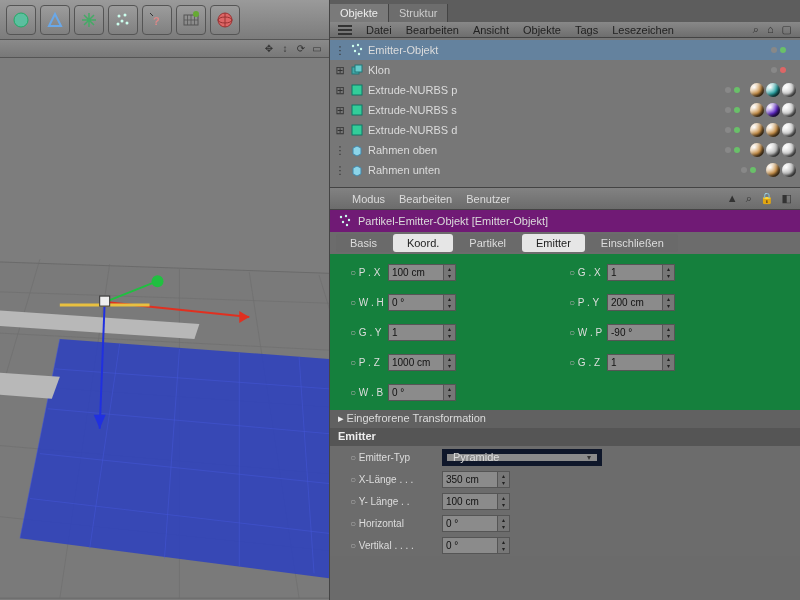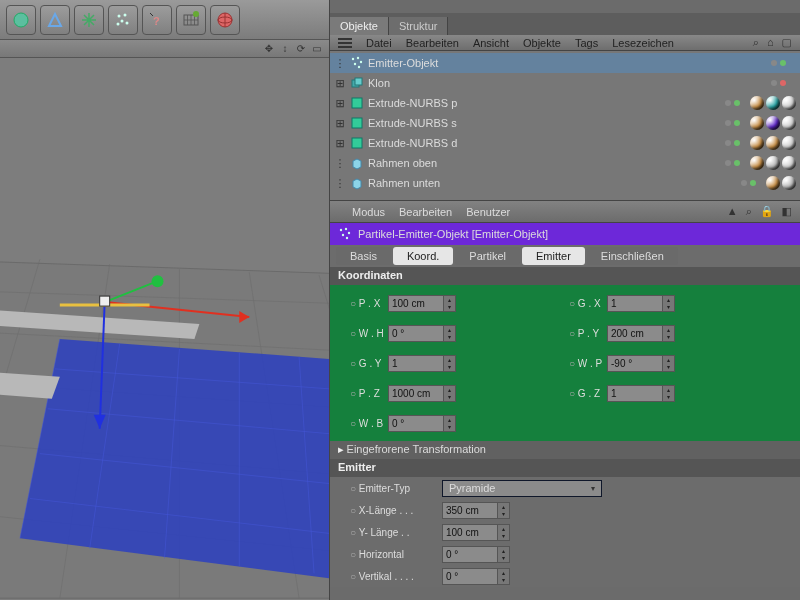--- a/index.html
+++ b/index.html
@@ -22,21 +22,21 @@
   .toolbar{height:40px;display:flex;align-items:center;gap:4px;padding:4px 6px;background:linear-gradient(#9a9a9a,#7c7c7c);border-bottom:1px solid #555;}
   .tbtn{width:30px;height:30px;border:1px solid #555;border-radius:4px;background:linear-gradient(#9c9c9c,#808080);display:flex;align-items:center;justify-content:center;}
   .tbtn svg{width:20px;height:20px;}
   .vp-head{height:18px;display:flex;justify-content:flex-end;align-items:center;gap:4px;padding:0 6px;background:linear-gradient(#8a8a8a,#787878);border-bottom:1px solid #555;}
   .vpicon{width:12px;height:12px;display:inline-flex;align-items:center;justify-content:center;color:#333;font-size:10px;}
   .viewport{flex:1;position:relative;background:#7d7d7d;overflow:hidden;}
   
   .floor{position:absolute;inset:0;}
   .floor svg{width:100%;height:100%;}
   
-  .right{flex:1;display:flex;flex-direction:column;background:var(--panel);justify-content:center;}
+  .right{flex:1;display:flex;flex-direction:column;background:var(--panel);}
   .tabs{height:22px;display:flex;align-items:end;background:#5d5d5d;}
   .tab{padding:3px 10px;background:#6d6d6d;color:#ccc;border-right:1px solid #444;}
   .tab.active{background:#7a7a7a;color:#eee;}
   .menubar{height:16px;display:flex;align-items:center;gap:14px;padding:0 8px;background:linear-gradient(#888,#6e6e6e);border-bottom:1px solid #444;}
   .menubar .burger{width:14px;height:10px;display:flex;flex-direction:column;justify-content:space-between;}
   .menubar .burger span{height:2px;background:#333;}
   .menubar .mitem{color:#222;}
   .menubar .ricons{margin-left:auto;display:flex;gap:8px;}
   .objtree{flex:0 0 150px;background:#777;overflow:hidden;padding:2px 0;border-bottom:1px solid #444;}
   .orow{display:flex;align-items:center;height:20px;padding:0 4px;gap:4px;}
@@ -47,38 +47,38 @@
   .orow .dots{display:flex;gap:3px;margin-left:auto;}
   .orow .dot{width:6px;height:6px;border-radius:50%;background:#888;}
   .orow .dot.g{background:#69c069;}
   .orow .dot.r{background:#d66;}
   .orow .balls{display:flex;gap:2px;margin-left:6px;}
   .ball{width:14px;height:14px;border-radius:50%;box-shadow:inset -2px -2px 3px rgba(0,0,0,.5),inset 2px 2px 3px rgba(255,255,255,.6);}
   .attr-hdr{height:22px;display:flex;align-items:center;padding:0 8px;background:linear-gradient(#7a7a7a,#6a6a6a);border-top:1px solid #555;gap:6px;}
   .attr-hdr input[type=checkbox]{width:11px;height:11px;}
   .attr-menubar{height:22px;display:flex;align-items:center;gap:14px;padding:0 8px;background:linear-gradient(#828282,#6c6c6c);border-bottom:1px solid #444;}
   .attr-menubar .ricons{margin-left:auto;display:flex;gap:8px;}
-  .objtitle{height:22px;display:flex;align-items:center;gap:6px;padding:0 8px;background:#6d28d9;}
+  .objtitle{height:22px;display:flex;align-items:center;gap:6px;padding:0 8px;background:#701a75;}
   .tabrow{height:22px;display:flex;gap:2px;padding:2px 6px;background:#6c6c6c;}
   .atab{flex:0 0 auto;padding:3px 14px;border-radius:3px;background:#6a6a6a;color:#ddd;text-align:center;}
   .atab.active{background:#e6e6e6;color:#222;}
   .section-hdr{height:18px;background:var(--hdr);padding:2px 8px;font-weight:bold;color:#eee;}
   .section-hdr.sub{background:#616161;font-weight:normal;}
   .grid3{display:grid;grid-template-columns:1fr 1fr;gap:2px 8px;padding:4px 20px;background:#15803d;}
   .cell{display:flex;align-items:center;gap:4px;}
   .cell .lab{width:34px;color:#ddd;font-size:10px;}
   .cell .lab::before{content:"○ ";color:#aaa;}
   .numfield{display:flex;align-items:center;height:28px;}
   .numfield input{width:56px;height:17px;background:#8b8b8b;border:1px solid #555;color:#111;padding:0 3px;font-size:10px;}
   .spin{width:12px;height:17px;background:#777;border:1px solid #555;border-left:none;display:flex;flex-direction:column;}
   .spin div{flex:1;display:flex;align-items:center;justify-content:center;font-size:6px;color:#222;}
   .formrow{display:flex;align-items:center;height:22px;padding:0 20px;background:#6c6c6c;gap:6px;}
   .formrow .lab{width:86px;color:#ddd;font-size:10px;}
   .formrow .lab::before{content:"○ ";color:#aaa;}
-  .select{height:17px;background:#8b8b8b;border:1px solid #0f172a;color:#111;padding:0 6px;display:flex;align-items:center;min-width:160px;justify-content:space-between;}
+  .select{height:17px;background:#8b8b8b;border:5px solid #0f172a;color:#111;padding:0 6px;display:flex;align-items:center;min-width:160px;justify-content:space-between;}
   .select .caret{font-size:8px;color:#333;}
   .small .numfield input{width:56px;}
   .ricons span, .vpicon{color:#333;}
 </style>
 </head>
 <body>
 
 <div class="root">
 
   <div class="left">
@@ -363,21 +363,20 @@
       <span>Partikel-Emitter-Objekt [Emitter-Objekt]</span>
     </div>
     <div class="tabrow">
       <div class="atab">Basis</div>
       <div class="atab active">Koord.</div>
       <div class="atab">Partikel</div>
       <div class="atab active">Emitter</div>
       <div class="atab">Einschließen</div>
     </div>
 
-    <div class="section-hdr">Koordinaten</div>
     <div class="grid3">
       <div class="cell">
           <span class="lab">P . X</span>
           <div class="numfield">
             <input value="100 cm" style="">
             <div class="spin">
               <div>▴</div>
               <div>▾</div>
             </div>
           </div>

